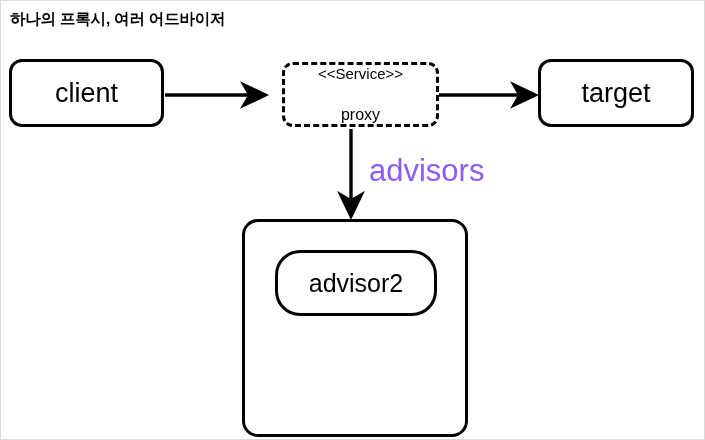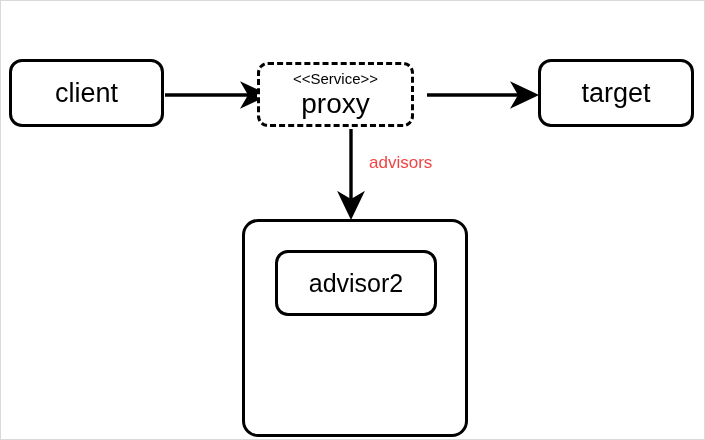--- a/index.html
+++ b/index.html
@@ -61,30 +61,31 @@
     height: 68px;
   }
   #node-target {
     left: 537px;
     top: 58px;
     width: 156px;
     height: 68px;
     text-align: right;
   }
   #node-proxy {
-    left: 256px;
+    left: 281px;
     top: 61px;
     width: 157px;
     height: 65px;
     border-style: dashed;
     border-width: 3.6px;
     border-radius: 11px;
+    justify-content: space-between;
   }
   #node-proxy .node-label {
-    font-size: 28px;
+    font-size: 16px;
   }
   
   #advisors-container {
     position: absolute;
     left: 241px;
     top: 218px;
     width: 226px;
     height: 218px;
     box-sizing: border-box;
     background: #ffffff;
@@ -92,21 +93,21 @@
     border-radius: 16px;
   }
   .advisor-box {
     position: absolute;
     left: 30px;
     width: 162px;
     height: 66px;
     box-sizing: border-box;
     background: #ffffff;
     border: 3.2px solid #000000;
-    border-radius: 13px;
+    border-radius: 25px;
     display: flex;
     align-items: center;
     justify-content: center;
   }
   #advisor-box-2 { top: 28px; }
   #advisor-box-1 { top: 107px; }
   .advisor-label {
     font-size: 25px;
     color: #000000;
     white-space: nowrap;
@@ -117,30 +118,31 @@
     left: 0;
     top: 0;
     width: 705px;
     height: 440px;
     pointer-events: none;
   }
   #edge-label-advisors {
     position: absolute;
     left: 368px;
     top: 152px;
-    font-size: 17px;
-    color: #ef4444;
+    font-size: 31px;
+    color: #8b5cf6;
     white-space: nowrap;
   }
 </style>
 </head>
 <body>
 
 <div id="canvas">
 
+  <div id="diagram-title">하나의 프록시, 여러 어드바이저</div>
 
   <svg class="edge-svg" viewBox="0 0 705 440" xmlns="http://www.w3.org/2000/svg">
     <defs>
       <marker id="arrow-head" markerWidth="9" markerHeight="9" refX="7.4" refY="4.5" orient="auto" markerUnits="strokeWidth">
         <path d="M0,0.4 L8.6,4.5 L0,8.6 L2.4,4.5 Z" fill="#000000"></path>
       </marker>
     </defs>
 
     <g>
       <line x1="164" y1="94" x2="264" y2="94" stroke="#000000" stroke-width="3.4" marker-end="url(#arrow-head)"></line>

